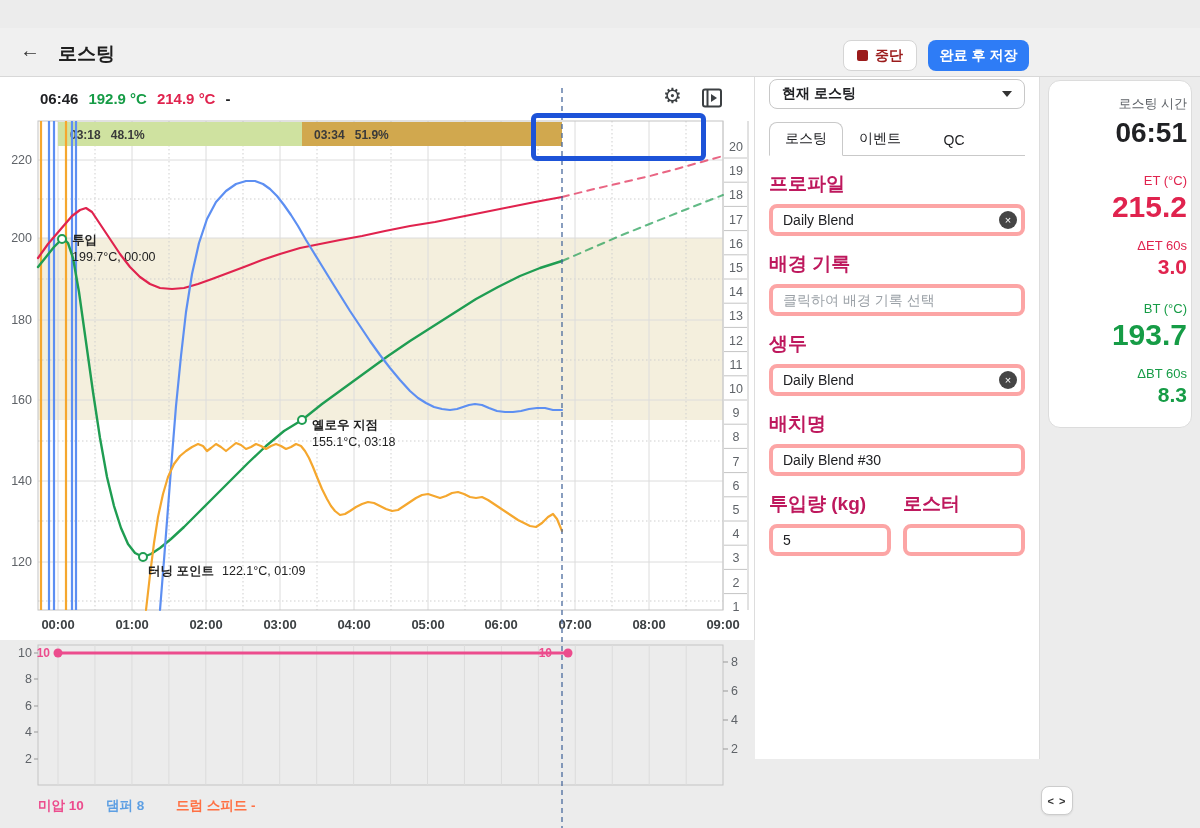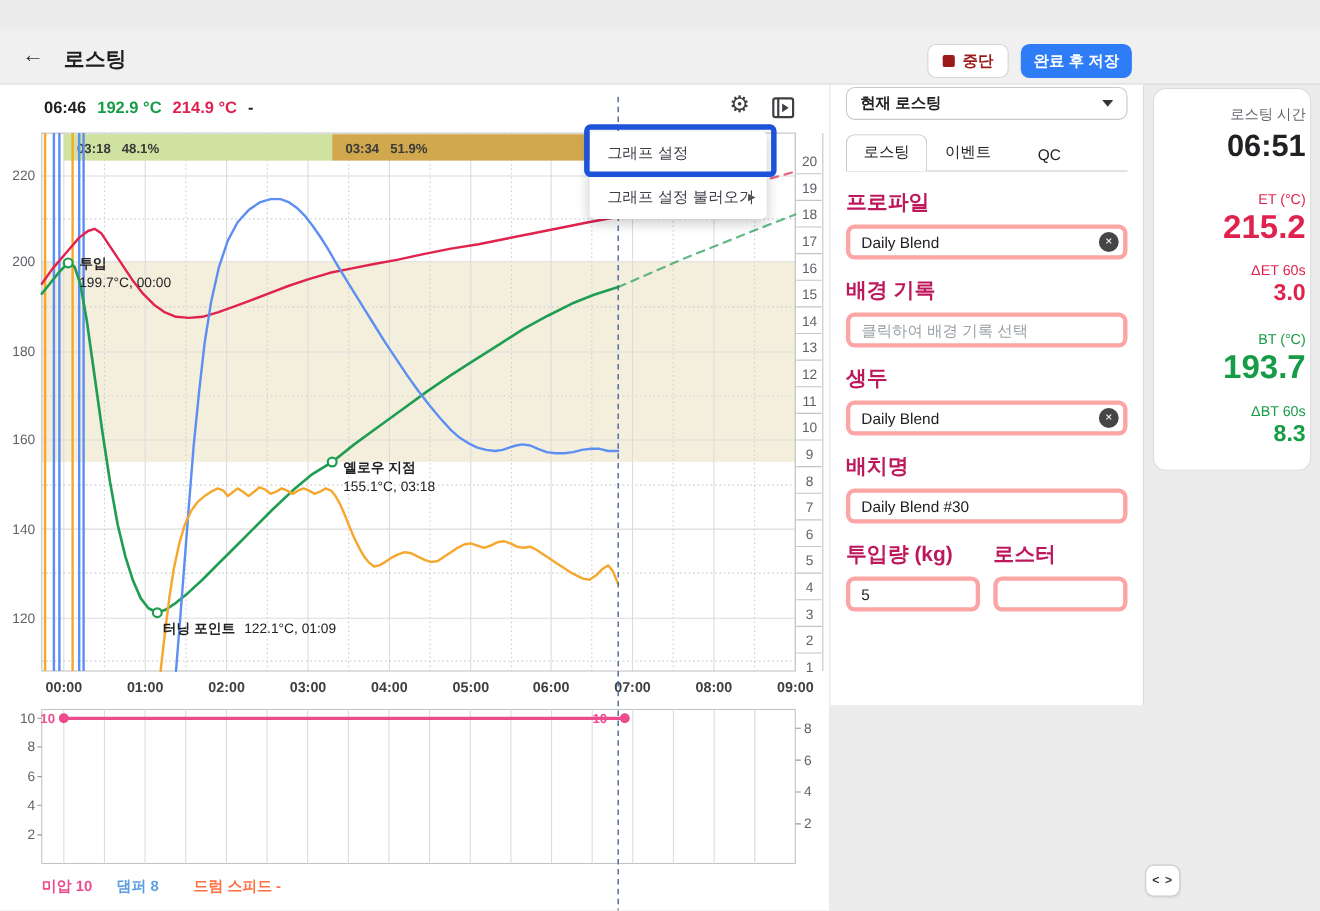--- a/index.html
+++ b/index.html
@@ -15,36 +15,36 @@
   
   .header{position:absolute;left:0;top:28px;width:1200px;height:49px;background:#f0f0f0;border-bottom:1px solid #d8d8d8;box-sizing:border-box;}
   .back{position:absolute;left:20px;top:11px;font-size:20px;color:#333;cursor:pointer;}
   .page-title{position:absolute;left:58px;top:13px;font-size:19px;font-weight:700;color:#1f1f1f;}
   .btn{position:absolute;top:12px;height:31px;border-radius:8px;font-size:14px;font-weight:700;display:flex;align-items:center;justify-content:center;box-sizing:border-box;cursor:pointer;}
   .btn-stop{right:283px;width:74px;background:#fff;border:1px solid #d5d5d5;color:#9b1b1b;gap:7px;}
   .stop-square{width:11px;height:11px;border-radius:2px;background:#9b1b1b;}
   .btn-save{right:171px;width:101px;background:#2e7cf6;border:none;color:#fff;}
 
   
-  .chart-panel{position:absolute;left:0;top:77px;width:755px;height:751px;background:#fff;border-right:1px solid #ddd;box-sizing:border-box;}
+  .chart-panel{position:absolute;left:0;top:77px;width:755px;height:563px;background:#fff;border-right:1px solid #ddd;box-sizing:border-box;}
   .status-line{position:absolute;left:40px;top:13px;font-size:15px;font-weight:700;z-index:3;}
   .status-line span{margin-right:10px;}
   .st-time{color:#202124}.st-bt{color:#169c46}.st-et{color:#e0234e}.st-dash{color:#202124}
   .gear{position:absolute;left:663px;top:8px;font-size:21px;color:#3c4043;z-index:3;cursor:pointer;line-height:22px;}
   .panel-toggle{position:absolute;left:701px;top:10px;z-index:3;cursor:pointer;}
   #chart-svg{position:absolute;left:0;top:0;}
 
   
   .menu{position:absolute;left:536px;top:119px;width:161px;background:#fff;border-radius:5px;box-shadow:0 3px 12px rgba(0,0,0,.22);z-index:20;padding:0;}
   .menu-item{height:40px;line-height:40px;padding-left:16px;font-size:14px;color:#3b3f46;cursor:pointer;position:relative;}
   .menu-arrow{position:absolute;right:10px;top:0;font-size:9px;color:#555;}
   .menu-highlight{position:absolute;left:531px;top:113px;width:165px;height:38px;border:5px solid #1d53d8;border-radius:6px;z-index:21;pointer-events:none;}
 
   
-  .right-panel{position:absolute;left:755px;top:77px;width:285px;height:564px;background:#fff;border-right:1px solid #ddd;box-sizing:border-box;padding:2px 14px 17px 14px;}
+  .right-panel{position:absolute;left:755px;top:77px;width:285px;height:682px;background:#fff;border-right:1px solid #ddd;box-sizing:border-box;padding:2px 14px 17px 14px;}
   .selector{height:30px;border:1px solid #c8c8c8;border-radius:8px;display:flex;align-items:center;padding:0 12px;font-size:14px;font-weight:700;color:#202124;background:#fff;cursor:pointer;box-sizing:border-box;}
   .selector .grow{flex:1}
   .caret{width:0;height:0;border-left:5px solid transparent;border-right:5px solid transparent;border-top:6px solid #333;}
   .tabs{display:flex;margin-top:14px;border-bottom:1px solid #c9c9c9;height:32px;align-items:flex-end;}
   .tab{font-size:14px;color:#202124;padding:7px 0;width:74px;text-align:center;cursor:pointer;box-sizing:border-box;}
   .tab.active{border:1px solid #c9c9c9;border-bottom:1px solid #fff;border-radius:8px 8px 0 0;margin-bottom:-1px;background:#fff;}
   .fld-label{font-size:19px;font-weight:700;color:#be185d;margin-top:15px;margin-bottom:7px;}
   .fld{position:relative;}
   .fld input{width:100%;height:32px;border:4px solid #fca5a5;border-radius:8px;padding:0 30px 0 10px;font-size:14px;color:#202124;box-sizing:border-box;font-family:"Liberation Sans",sans-serif;background:#fff;}
   .fld input.noclear{padding-right:10px;}
@@ -257,27 +257,20 @@
           <circle cx="568" cy="576" r="4.5" fill="#ec4c8d"></circle>
           <text x="50" y="580" fill="#ec4c8d" font-size="12" text-anchor="end" font-weight="700">10</text>
           <text x="552" y="580" fill="#ec4c8d" font-size="12" text-anchor="end" font-weight="700">10</text>
           <text x="38" y="733" fill="#ec4c8d" font-size="13.5" text-anchor="start" font-weight="700">미압 10</text>
           <text x="106" y="733" fill="#5d9fe3" font-size="13.5" text-anchor="start" font-weight="700">댐퍼 8</text>
           <text x="176" y="733" fill="#ff7043" font-size="13.5" text-anchor="start" font-weight="700">드럼 스피드 -</text>
           <line x1="562" y1="11" x2="562" y2="751" stroke="#4a6a9d" stroke-width="1.3" stroke-dasharray="5,4"></line>
         </svg></div>
   </div>
 
-  <div class="menu">
-    <div class="menu-item">그래프 설정</div>
-    <div class="menu-item">
-      <span>그래프 설정 불러오기</span>
-      <span class="menu-arrow">▶</span>
-    </div>
-  </div>
   <div class="menu-highlight"></div>
 
   <div class="right-panel">
     <div class="selector">
       <span class="grow">현재 로스팅</span>
       <span class="caret"></span>
     </div>
     <div class="tabs">
       <div class="tab active">로스팅</div>
       <div class="tab">이벤트</div>

